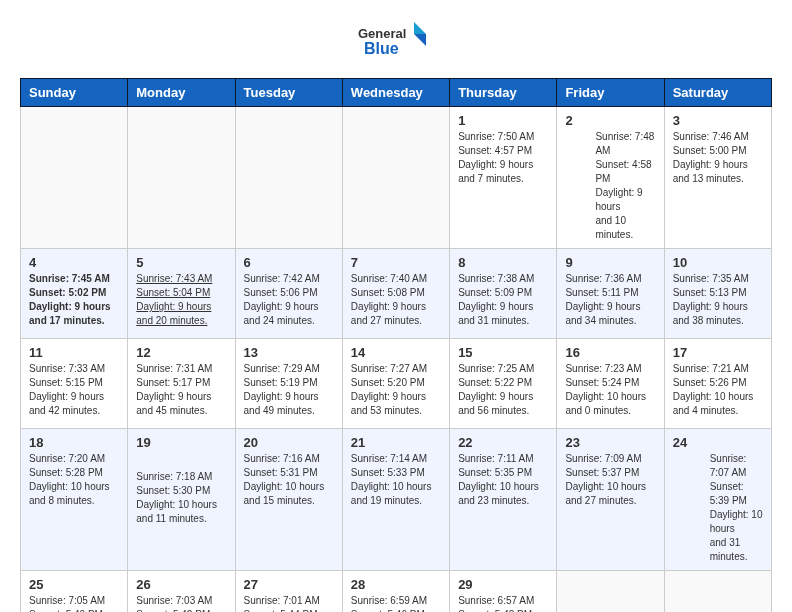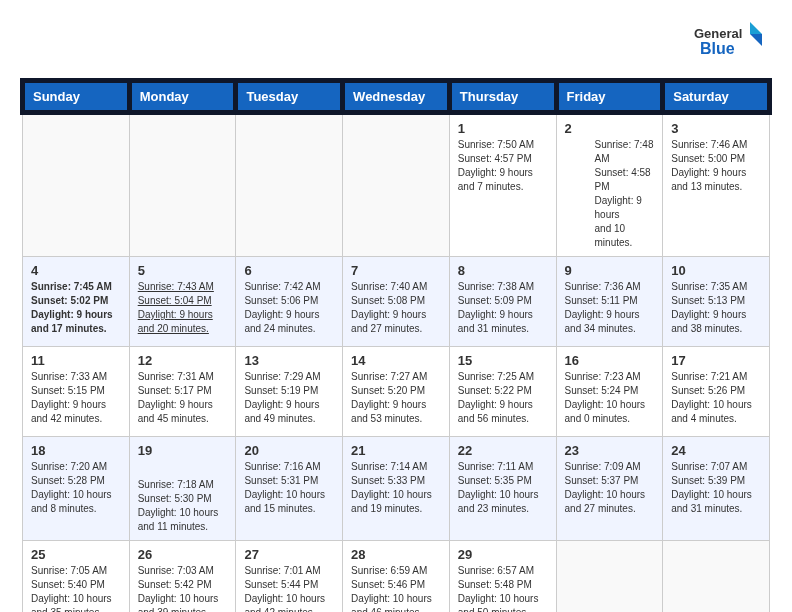--- a/index.html
+++ b/index.html
@@ -6,21 +6,21 @@
     body {
       font-family: Arial, sans-serif;
       background: #fff;
       width: 792px;
       min-height: 612px;
       padding: 20px;
     }
     .header {
       display: flex;
       align-items: flex-start;
-      justify-content: flex-end;
+      justify-content: center;
       margin-bottom: 10px;
     }
     .logo {
       display: flex;
       align-items: center;
       gap: 4px;
     }
     .title-block {
       text-align: right;
     }
@@ -38,21 +38,21 @@
       border-collapse: collapse;
       table-layout: fixed;
     }
     th {
       background-color: #1565c0;
       color: #fff;
       text-align: left;
       padding: 6px 8px;
       font-size: 13px;
       font-weight: bold;
-      border: 5px solid #0f172a;
+      border: 1px solid #0f172a;
     }
     td {
       vertical-align: top;
       padding: 6px 8px;
       border: 1px solid #ccc;
       font-size: 10.5px;
       color: #333;
       background: #fff;
       min-height: 90px;
       height: 90px;
@@ -276,21 +276,21 @@
         </td>
         <td>
           <span class="day-num">23</span>
           <div class="day-info" style="white-space: pre-line;">Sunrise: 7:09 AM
 Sunset: 5:37 PM
 Daylight: 10 hours
 and 27 minutes.</div>
         </td>
         <td>
           <span class="day-num">24</span>
-          <div class="day-info" style="white-space: pre-line;">Sunrise: 7:07 AM
+          <div class="day-info" style="white-space: pre-line; margin-left: 37px;">Sunrise: 7:07 AM
 Sunset: 5:39 PM
 Daylight: 10 hours
 and 31 minutes.</div>
         </td>
       </tr>
       <tr>
         <td>
           <span class="day-num">25</span>
           <div class="day-info" style="white-space: pre-line;">Sunrise: 7:05 AM
 Sunset: 5:40 PM

